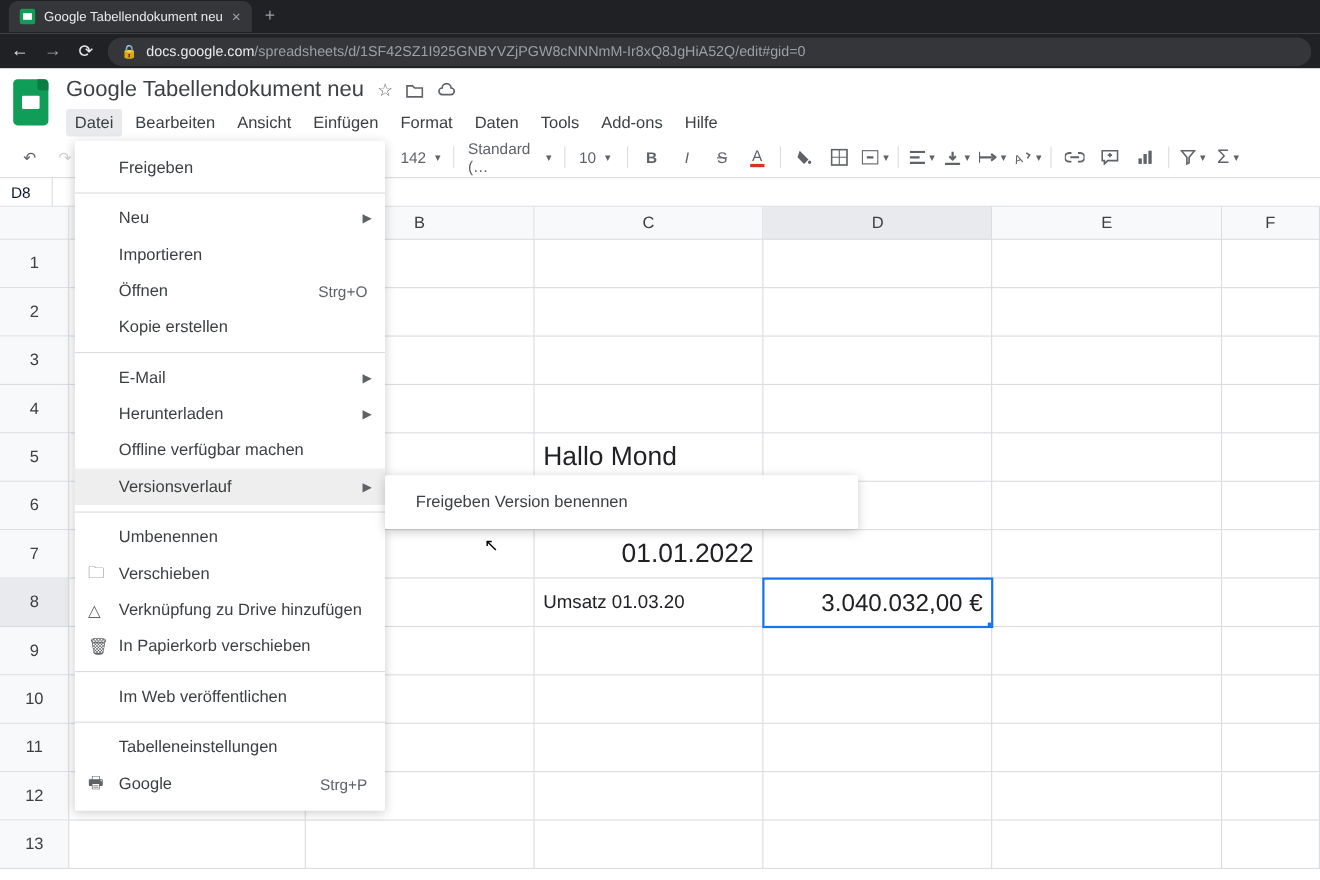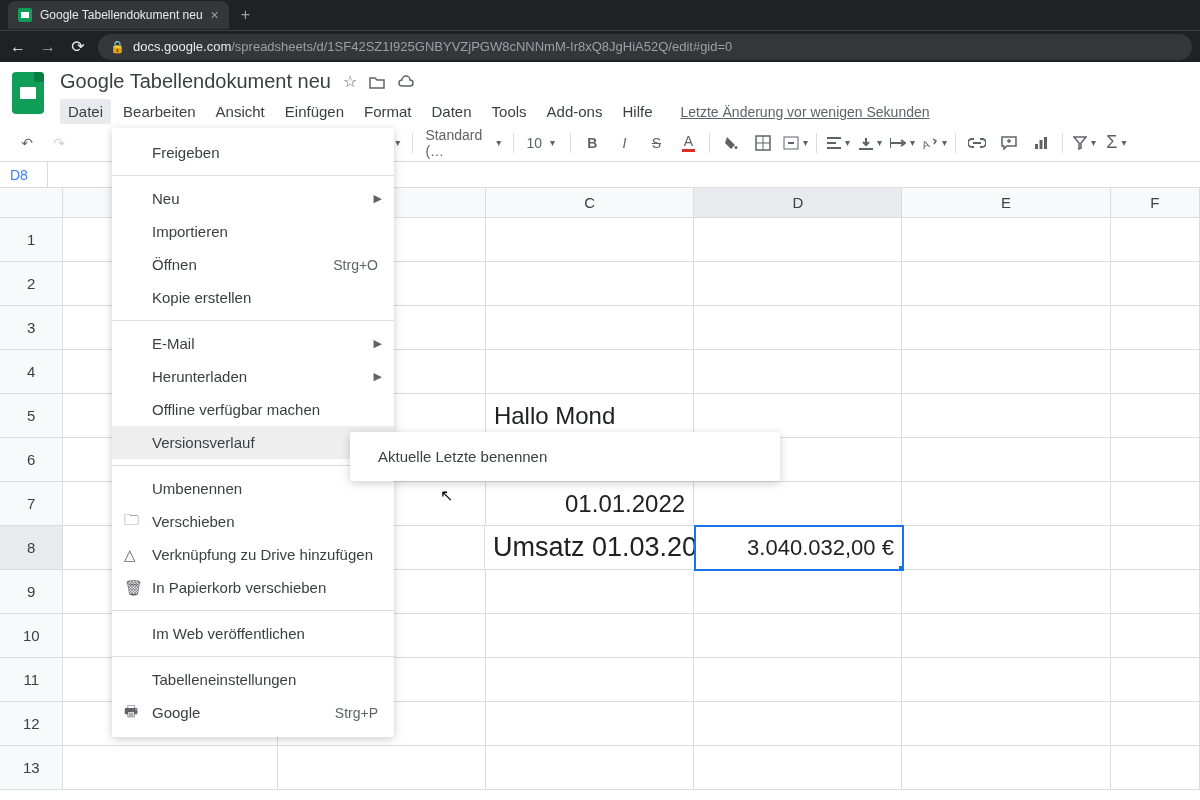--- a/index.html
+++ b/index.html
@@ -37,39 +37,39 @@
 
 
 .toolbar { height: 38px; border-bottom: 1px solid #dadce0; display: flex; align-items: center; padding: 0 12px; gap: 2px; color: #5f6368; font-size: 14px; }
 .tb-btn { width: 30px; height: 28px; display: flex; align-items: center; justify-content: center; border-radius: 3px; }
 .tb-sep { width: 1px; height: 20px; background: #dadce0; margin: 0 4px; }
 .tb-sel { display: flex; align-items: center; padding: 0 6px; gap: 4px; height: 28px; }
 .tb-drop::after { content: "▾"; font-size: 10px; margin-left: 4px; color: #5f6368; }
 
 
 .fx-row { height: 26px; border-bottom: 1px solid #dadce0; display: flex; align-items: center; }
-.name-box { width: 48px; padding-left: 10px; font-size: 14px; color: #3b82f6; border-right: 1px solid #dadce0; height: 100%; display: flex; align-items: center; }
+.name-box { width: 48px; padding-left: 10px; font-size: 14px; color: #0f172a; border-right: 1px solid #dadce0; height: 100%; display: flex; align-items: center; }
 
 
 .grid { position: relative; }
 .col-headers { display: flex; height: 30px; }
 .corner { width: 64px; background: #f8f9fa; border-right: 1px solid #dadce0; border-bottom: 1px solid #dadce0; }
 .col-h { background: #f8f9fa; border-right: 1px solid #dadce0; border-bottom: 1px solid #dadce0; display: flex; align-items: center; justify-content: center; font-size: 15px; color: #3c4043; }
 .col-h.sel { background: #e8eaed; }
 .row { display: flex; height: 44px; }
 .row-h { width: 64px; background: #f8f9fa; border-right: 1px solid #dadce0; border-bottom: 1px solid #dadce0; display: flex; align-items: center; justify-content: center; font-size: 15px; color: #3c4043; }
 .row-h.sel { background: #e8eaed; }
 .cell { border-right: 1px solid #dadce0; border-bottom: 1px solid #dadce0; display: flex; align-items: center; padding: 0 8px; font-size: 22px; color: #202124; overflow: hidden; white-space: nowrap; }
 .cell.right { justify-content: flex-end; }
 .cell.selected { outline: 2px solid #1a73e8; outline-offset: -1px; position: relative; }
 .cell.selected::after { content:""; position:absolute; right:-3px; bottom:-3px; width:6px; height:6px; background:#1a73e8; }
 
 
 .dropdown { position: absolute; background: #fff; box-shadow: 0 2px 10px rgba(0,0,0,0.2); border-radius: 2px; padding: 8px 0; z-index: 100; font-size: 15px; color: #3c4043; }
-.dd-main { top: 128px; left: 68px; width: 282px; margin-left: 44px; }
+.dd-main { top: 128px; left: 68px; width: 282px; }
 .dd-item { display: flex; align-items: center; padding: 8px 16px 8px 40px; position: relative; cursor: pointer; }
 .dd-item:hover, .dd-item.hover { background: #eee; }
 .dd-item .shortcut { margin-left: auto; color: #5f6368; font-size: 14px; }
 .dd-item .arrow { position: absolute; right: 12px; color: #5f6368; font-size: 11px; }
 .dd-item .pre-icon { position: absolute; left: 12px; color: #5f6368; font-size: 15px; }
 .dd-sep { height: 1px; background: #dadce0; margin: 6px 0; }
 .dd-sub { top: 432px; left: 350px; width: 430px; }
 
 .cursor { position: absolute; top: 486px; left: 440px; font-size: 16px; z-index: 200; }
 
@@ -120,21 +120,20 @@
     <div class="menubar">
       <span class="menu-item active">Datei</span>
       <span class="menu-item">Bearbeiten</span>
       <span class="menu-item">Ansicht</span>
       <span class="menu-item">Einfügen</span>
       <span class="menu-item">Format</span>
       <span class="menu-item">Daten</span>
       <span class="menu-item">Tools</span>
       <span class="menu-item">Add-ons</span>
       <span class="menu-item">Hilfe</span>
-      <span class="last-edit">Letzte Änderung vor wenigen Sekunden</span>
     </div>
   </div>
 </div>
 
 <div class="toolbar">
   <span class="tb-btn">↶</span>
   <span class="tb-btn" style="opacity:.3">↷</span>
   <span style="width:280px"></span>
   <span class="tb-sel tb-drop">
       <span>142</span>
@@ -312,21 +311,21 @@
         <div class="cell" style="width: 210px;"></div>
         <div class="cell right" style="width: 210px; font-size: 24px;">01.01.2022</div>
         <div class="cell right" style="width: 210px;"></div>
         <div class="cell" style="width: 210px;"></div>
         <div class="cell" style="width: 90px;"></div>
       </div>
       <div class="row">
         <div class="row-h sel">8</div>
         <div class="cell" style="width: 216px;"></div>
         <div class="cell" style="width: 210px;"></div>
-        <div class="cell" style="width: 210px; overflow: visible; font-size: 27px;">Umsatz 01.03.20</div>
+        <div class="cell" style="width: 210px; overflow: visible; font-size: 17px;">Umsatz 01.03.20</div>
         <div class="cell selected right" style="width: 210px; padding-left: 16px;">3.040.032,00 €</div>
         <div class="cell" style="width: 210px;"></div>
         <div class="cell" style="width: 90px;"></div>
       </div>
       <div class="row">
         <div class="row-h">9</div>
         <div class="cell" style="width: 216px;"></div>
         <div class="cell" style="width: 210px;"></div>
         <div class="cell" style="width: 210px;"></div>
         <div class="cell right" style="width: 210px;"></div>
@@ -433,17 +432,17 @@
     </div>
   <div class="dd-item">
       <span class="pre-icon">🖶</span>
       <span>Google</span>
       <span class="shortcut">Strg+P</span>
     </div>
 </div>
 
 <div class="dropdown dd-sub">
   <div class="dd-item" style="padding-left:28px">
-      <span>Aktuelle Letzte benennen</span>
+      <span>Freigeben Version benennen</span>
     </div>
 </div>
 
 <span class="cursor">↖</span>
 
 </body></html>

